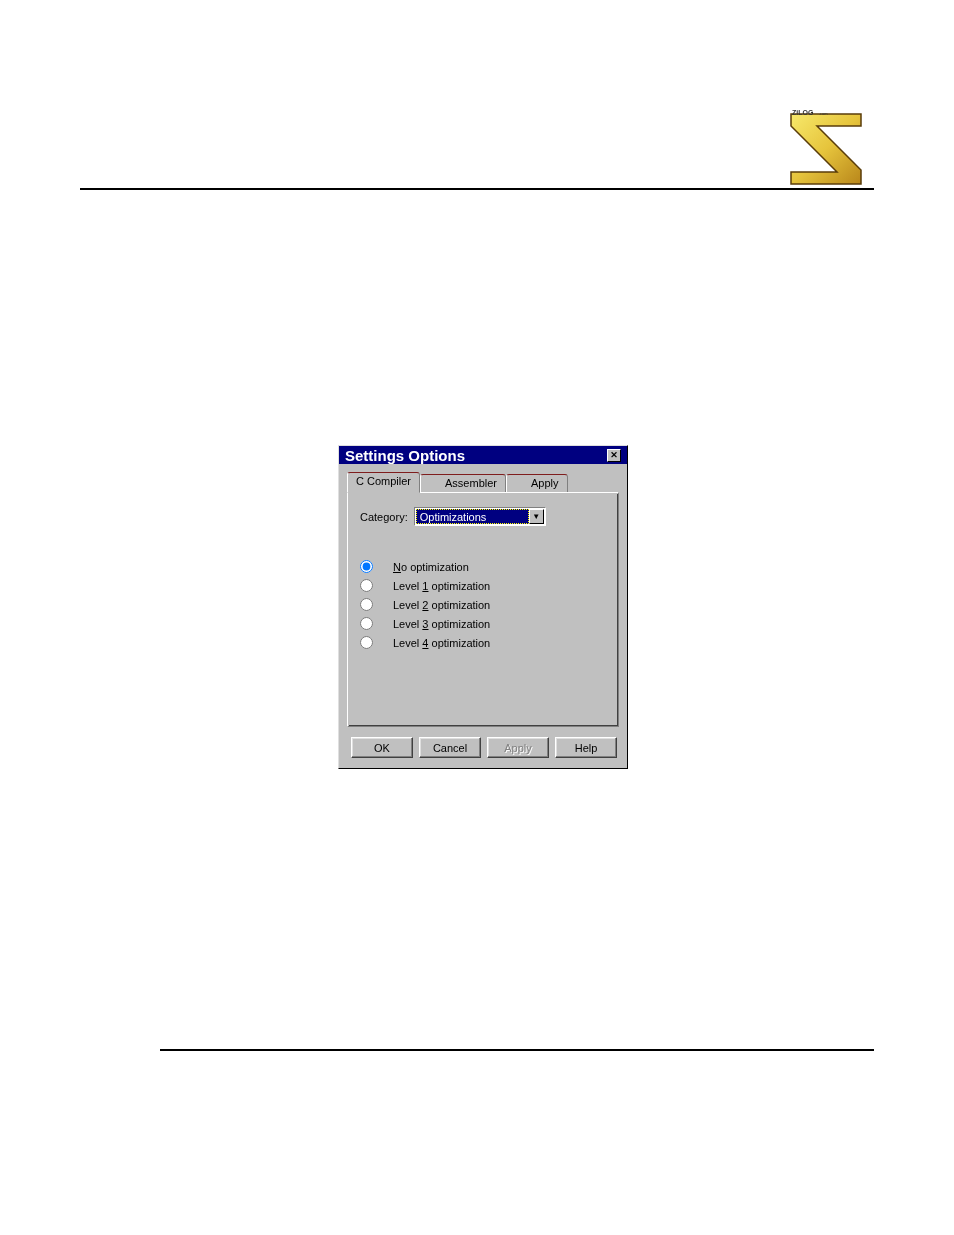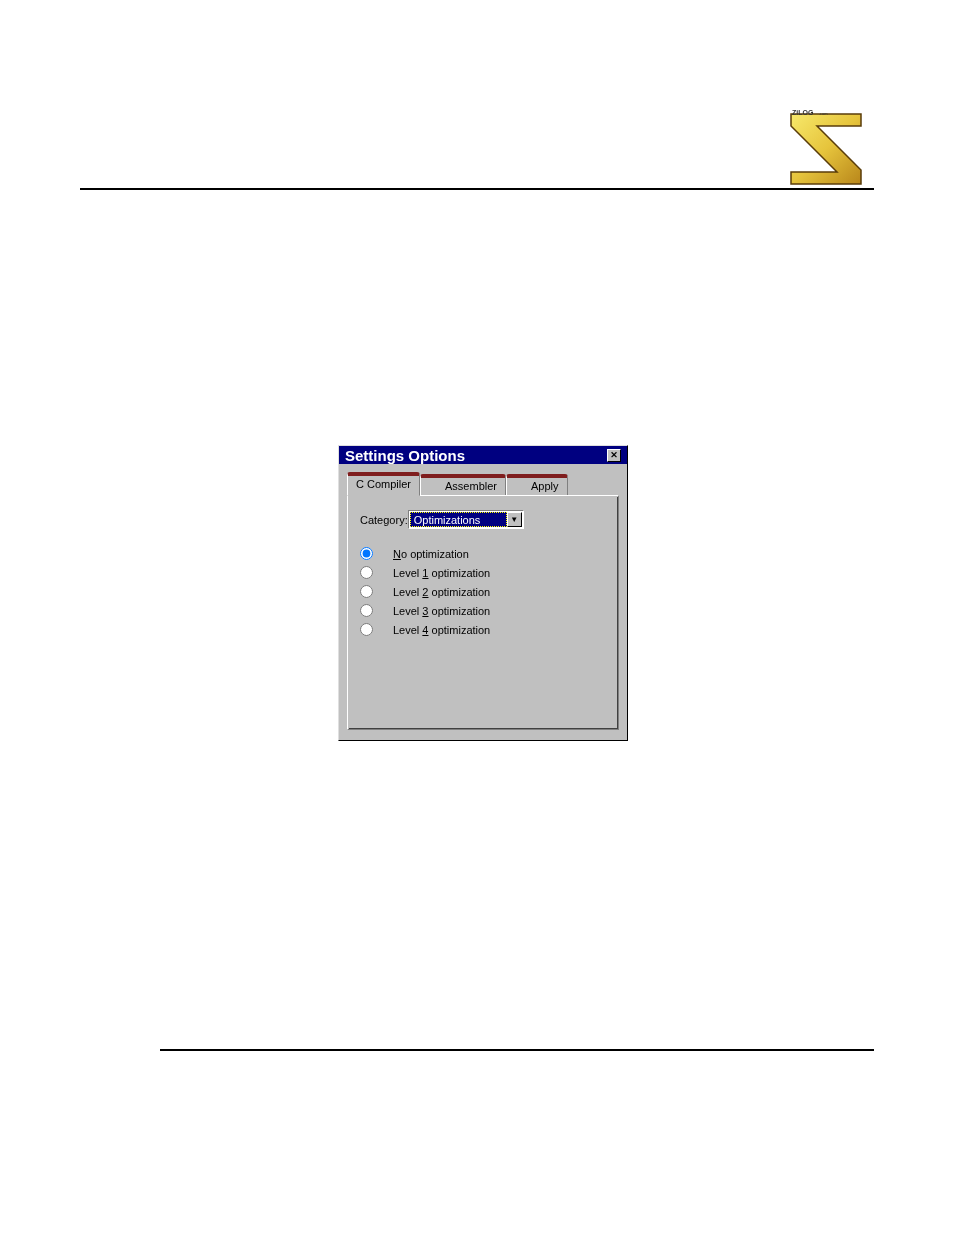--- a/index.html
+++ b/index.html
@@ -71,21 +71,21 @@
     padding: 8px 8px 10px 8px;
   }
   .tab-row {
     display: flex;
     position: relative;
     margin-bottom: 0;
   }
   .tab {
     padding: 2px 8px 3px 8px;
     background: #c0c0c0;
-    border-top: 4px solid #7f1d1d;
+    border-top: 1px solid #7f1d1d;
     border-left: 1px solid #fff;
     border-right: 1px solid #808080;
     border-top-left-radius: 3px;
     border-top-right-radius: 3px;
     font-size: 11px;
     position: relative;
     margin-right: 0px;
     cursor: default;
   }
   .tab.active {
@@ -114,29 +114,30 @@
   .inner-outline {
     position: absolute;
     top: 1px; left: 1px; right: 0; bottom: 0;
     border-right: 1px solid #404040;
     border-bottom: 1px solid #404040;
     pointer-events: none;
   }
   .field-row {
     display: flex;
     align-items: center;
-    margin-bottom: 18px;
+    gap: 6px;
+    margin-bottom: 34px;
   }
   .field-label {
     font-size: 11px;
   }
   .combo {
     display: flex;
     align-items: stretch;
-    width: 116px;
+    width: 132px;
     height: 19px;
     background: #fff;
     border: 1px solid #808080;
     border-top-color: #808080;
     border-left-color: #808080;
     border-right-color: #fff;
     border-bottom-color: #fff;
     padding: 1px;
   }
   .combo-inner {
@@ -263,16 +264,22 @@
       </label>
       <label class="radio-row">
         <input type="radio" name="opt" style="">
         <span><span>Level </span><u>3</u><span> optimization</span></span>
       </label>
       <label class="radio-row">
         <input type="radio" name="opt" style="">
         <span><span>Level </span><u>4</u><span> optimization</span></span>
       </label>
     </div>
+    <div class="button-row">
+      <button class="win-btn">OK</button>
+      <button class="win-btn">Cancel</button>
+      <button class="win-btn disabled">Apply</button>
+      <button class="win-btn">Help</button>
+    </div>
   </div>
 </div>
 
 <div class="hr-bottom"></div>
 
 </body></html>

